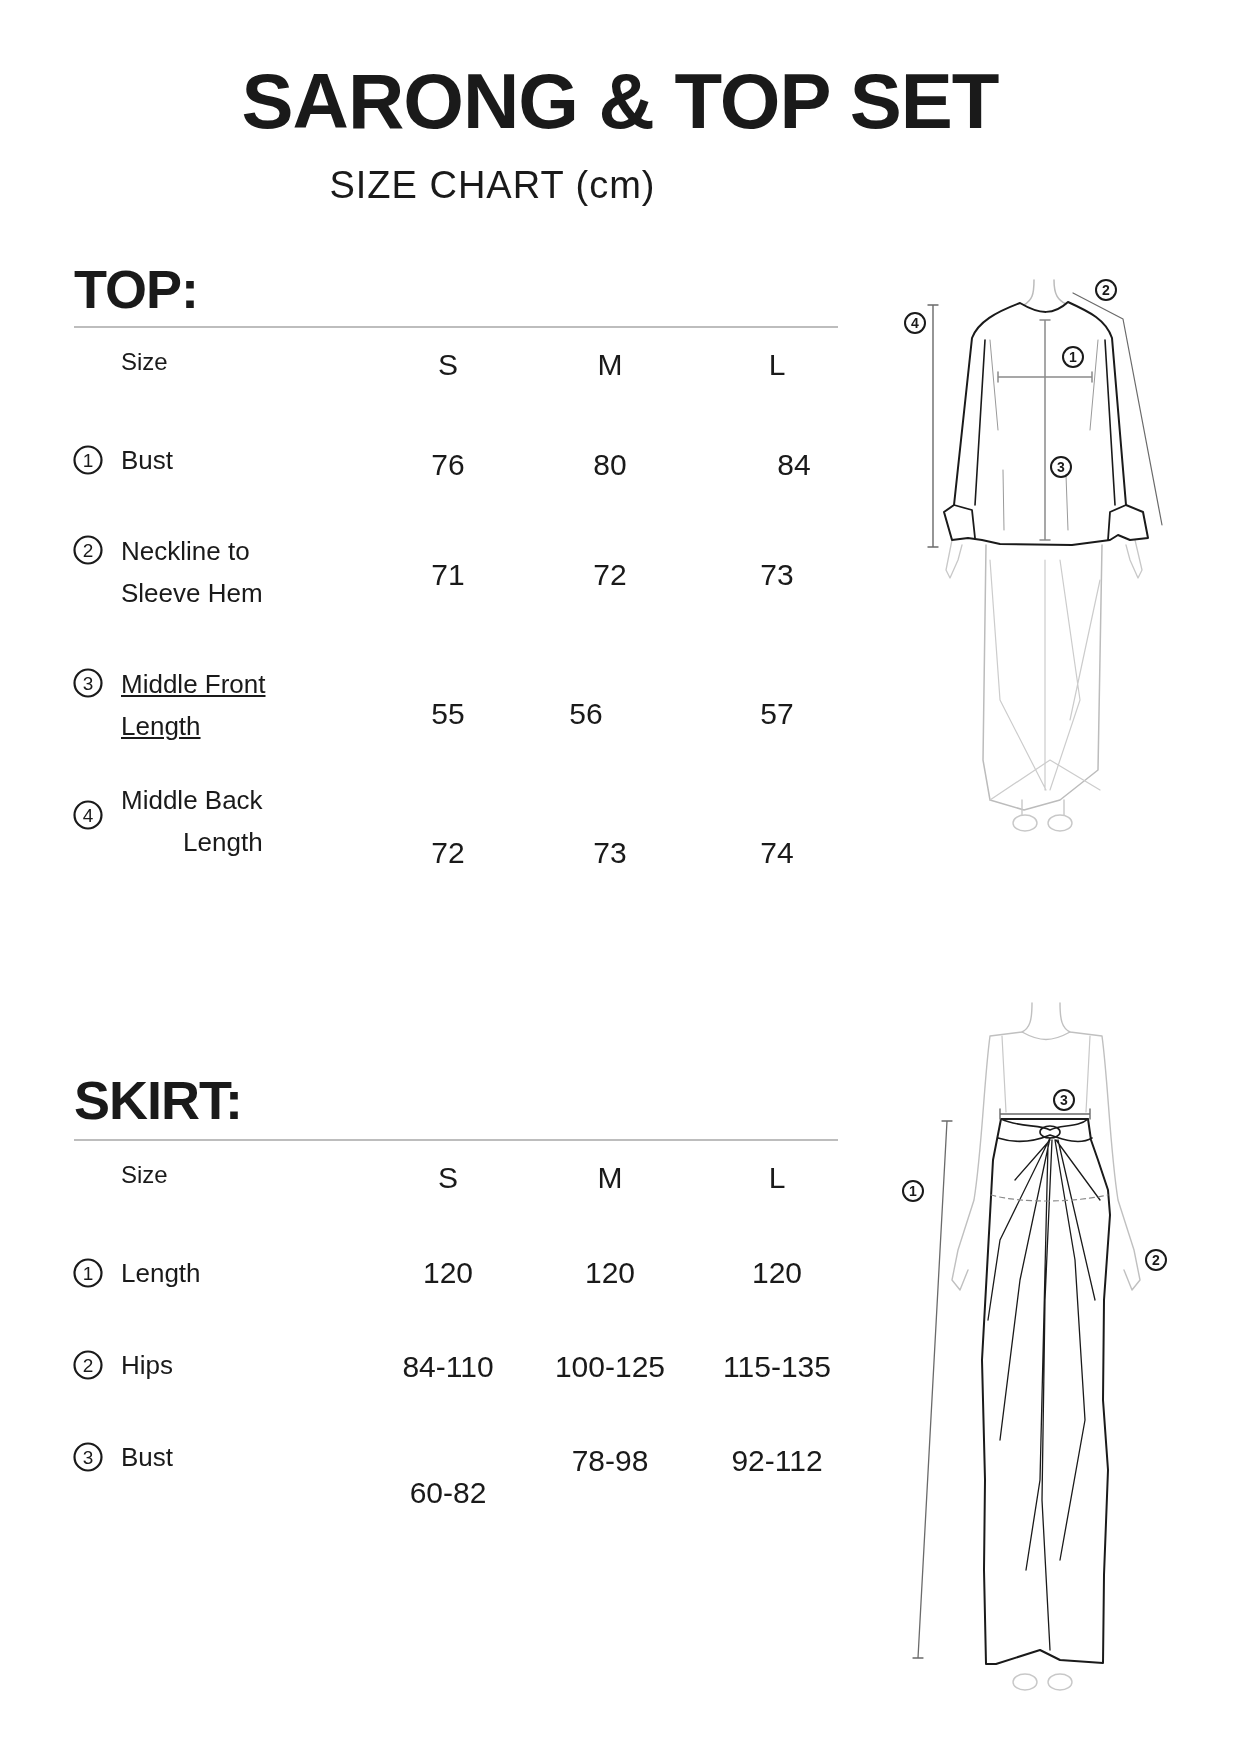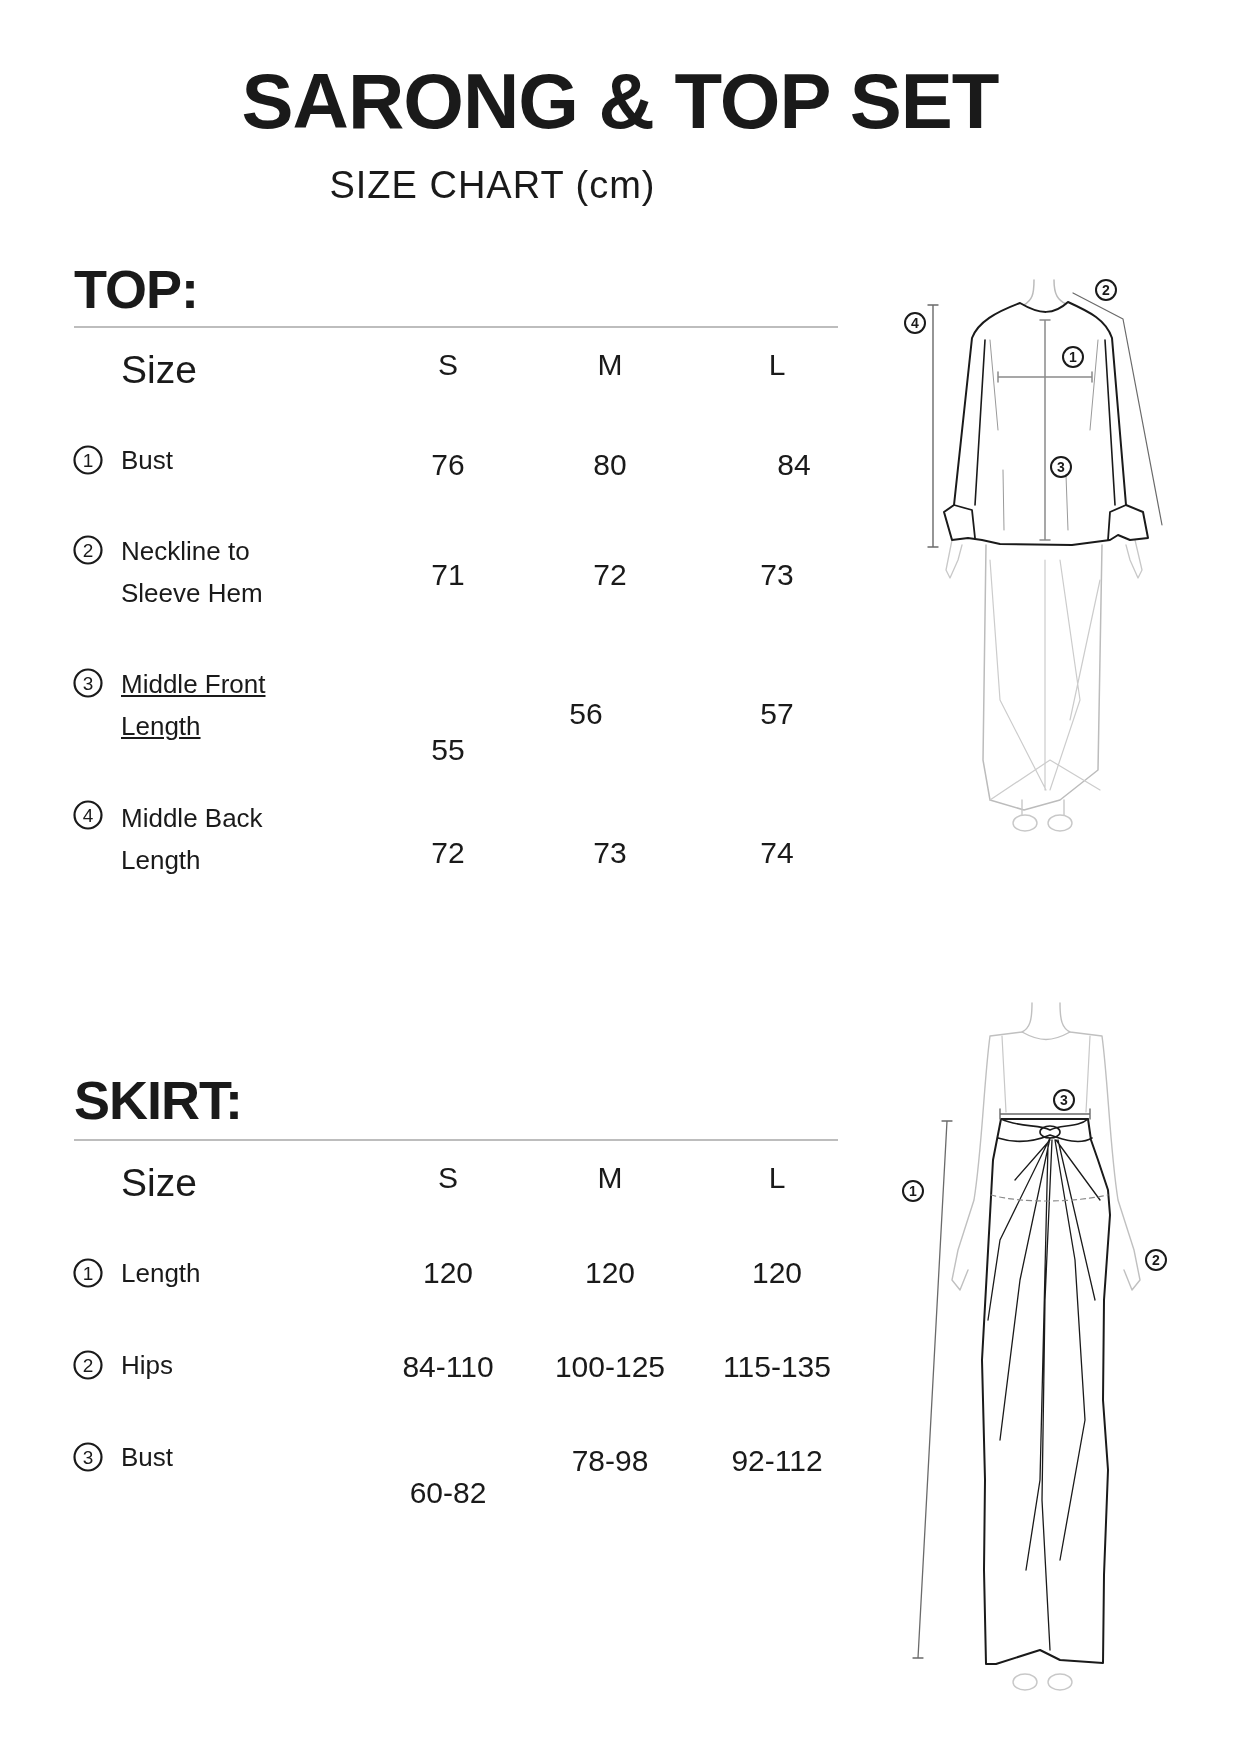--- a/index.html
+++ b/index.html
@@ -2,21 +2,21 @@
 <html><head>
 <meta charset="utf-8">
 <style>
   html,body{margin:0;padding:0;background:#ffffff;}
   body{width:1240px;height:1754px;position:relative;overflow:hidden;font-family:"Liberation Sans",sans-serif;color:#1a1a1a;}
   .abs{position:absolute;}
   .title{left:0;width:1240px;top:62px;text-align:center;font-size:78px;font-weight:bold;letter-spacing:-1px;line-height:1;}
   .subtitle{left:0;width:985px;top:166px;text-align:center;font-size:38px;letter-spacing:1px;line-height:1;}
   .sec-title{left:74px;font-size:54px;font-weight:bold;line-height:1;letter-spacing:-1px;}
   .divider{left:74px;width:764px;height:2px;background:#bdbdbd;}
-  .hdr{font-size:39px;line-height:1;}
+  .hdr{font-size:24px;line-height:1;}
   .cell{font-size:30px;line-height:1;text-align:center;width:180px;}
   .lbl{left:121px;font-size:26px;line-height:42px;}
   .num{left:72px;width:34px;height:34px;}
   .num svg{display:block;}
   .fig{position:absolute;}
 </style>
 </head>
 <body>
 
 <div class="abs title">SARONG &amp; TOP SET</div>
@@ -67,33 +67,33 @@
     <div class="abs num" style="top:667px;">
       <svg width="32" height="32" viewBox="0 0 32 32">
           <circle cx="16" cy="16" r="13.5" fill="none" stroke="#1a1a1a" stroke-width="2.2"></circle>
           <text x="16" y="23" text-anchor="middle" font-family="Liberation Sans, sans-serif" font-size="19" fill="#1a1a1a">3</text>
         </svg>
     </div>
     <div class="abs lbl" style="top:663px;text-decoration:underline;">
       <div>Middle Front</div>
       <div>Length</div>
     </div>
-    <div class="abs cell" style="left:358px;top:699px;margin-top:36px;">55</div>
+    <div class="abs cell" style="left:358px;top:699px;">55</div>
     <div class="abs cell" style="left:496px;top:699px;">56</div>
     <div class="abs cell" style="left:687px;top:699px;">57</div>
   </div>
 
   <div>
     <div class="abs num" style="top:799px;">
       <svg width="32" height="32" viewBox="0 0 32 32">
           <circle cx="16" cy="16" r="13.5" fill="none" stroke="#1a1a1a" stroke-width="2.2"></circle>
           <text x="16" y="23" text-anchor="middle" font-family="Liberation Sans, sans-serif" font-size="19" fill="#1a1a1a">4</text>
         </svg>
     </div>
-    <div class="abs lbl" style="top:797px;">
+    <div class="abs lbl" style="top:779px;text-align:right;">
       <div>Middle Back</div>
       <div>Length</div>
     </div>
     <div class="abs cell" style="left:358px;top:838px;">72</div>
     <div class="abs cell" style="left:520px;top:838px;">73</div>
     <div class="abs cell" style="left:687px;top:838px;">74</div>
   </div>
 </div>
 
 <svg class="fig" style="left:880px;top:260px;" width="320" height="700" viewBox="880 260 320 700">

